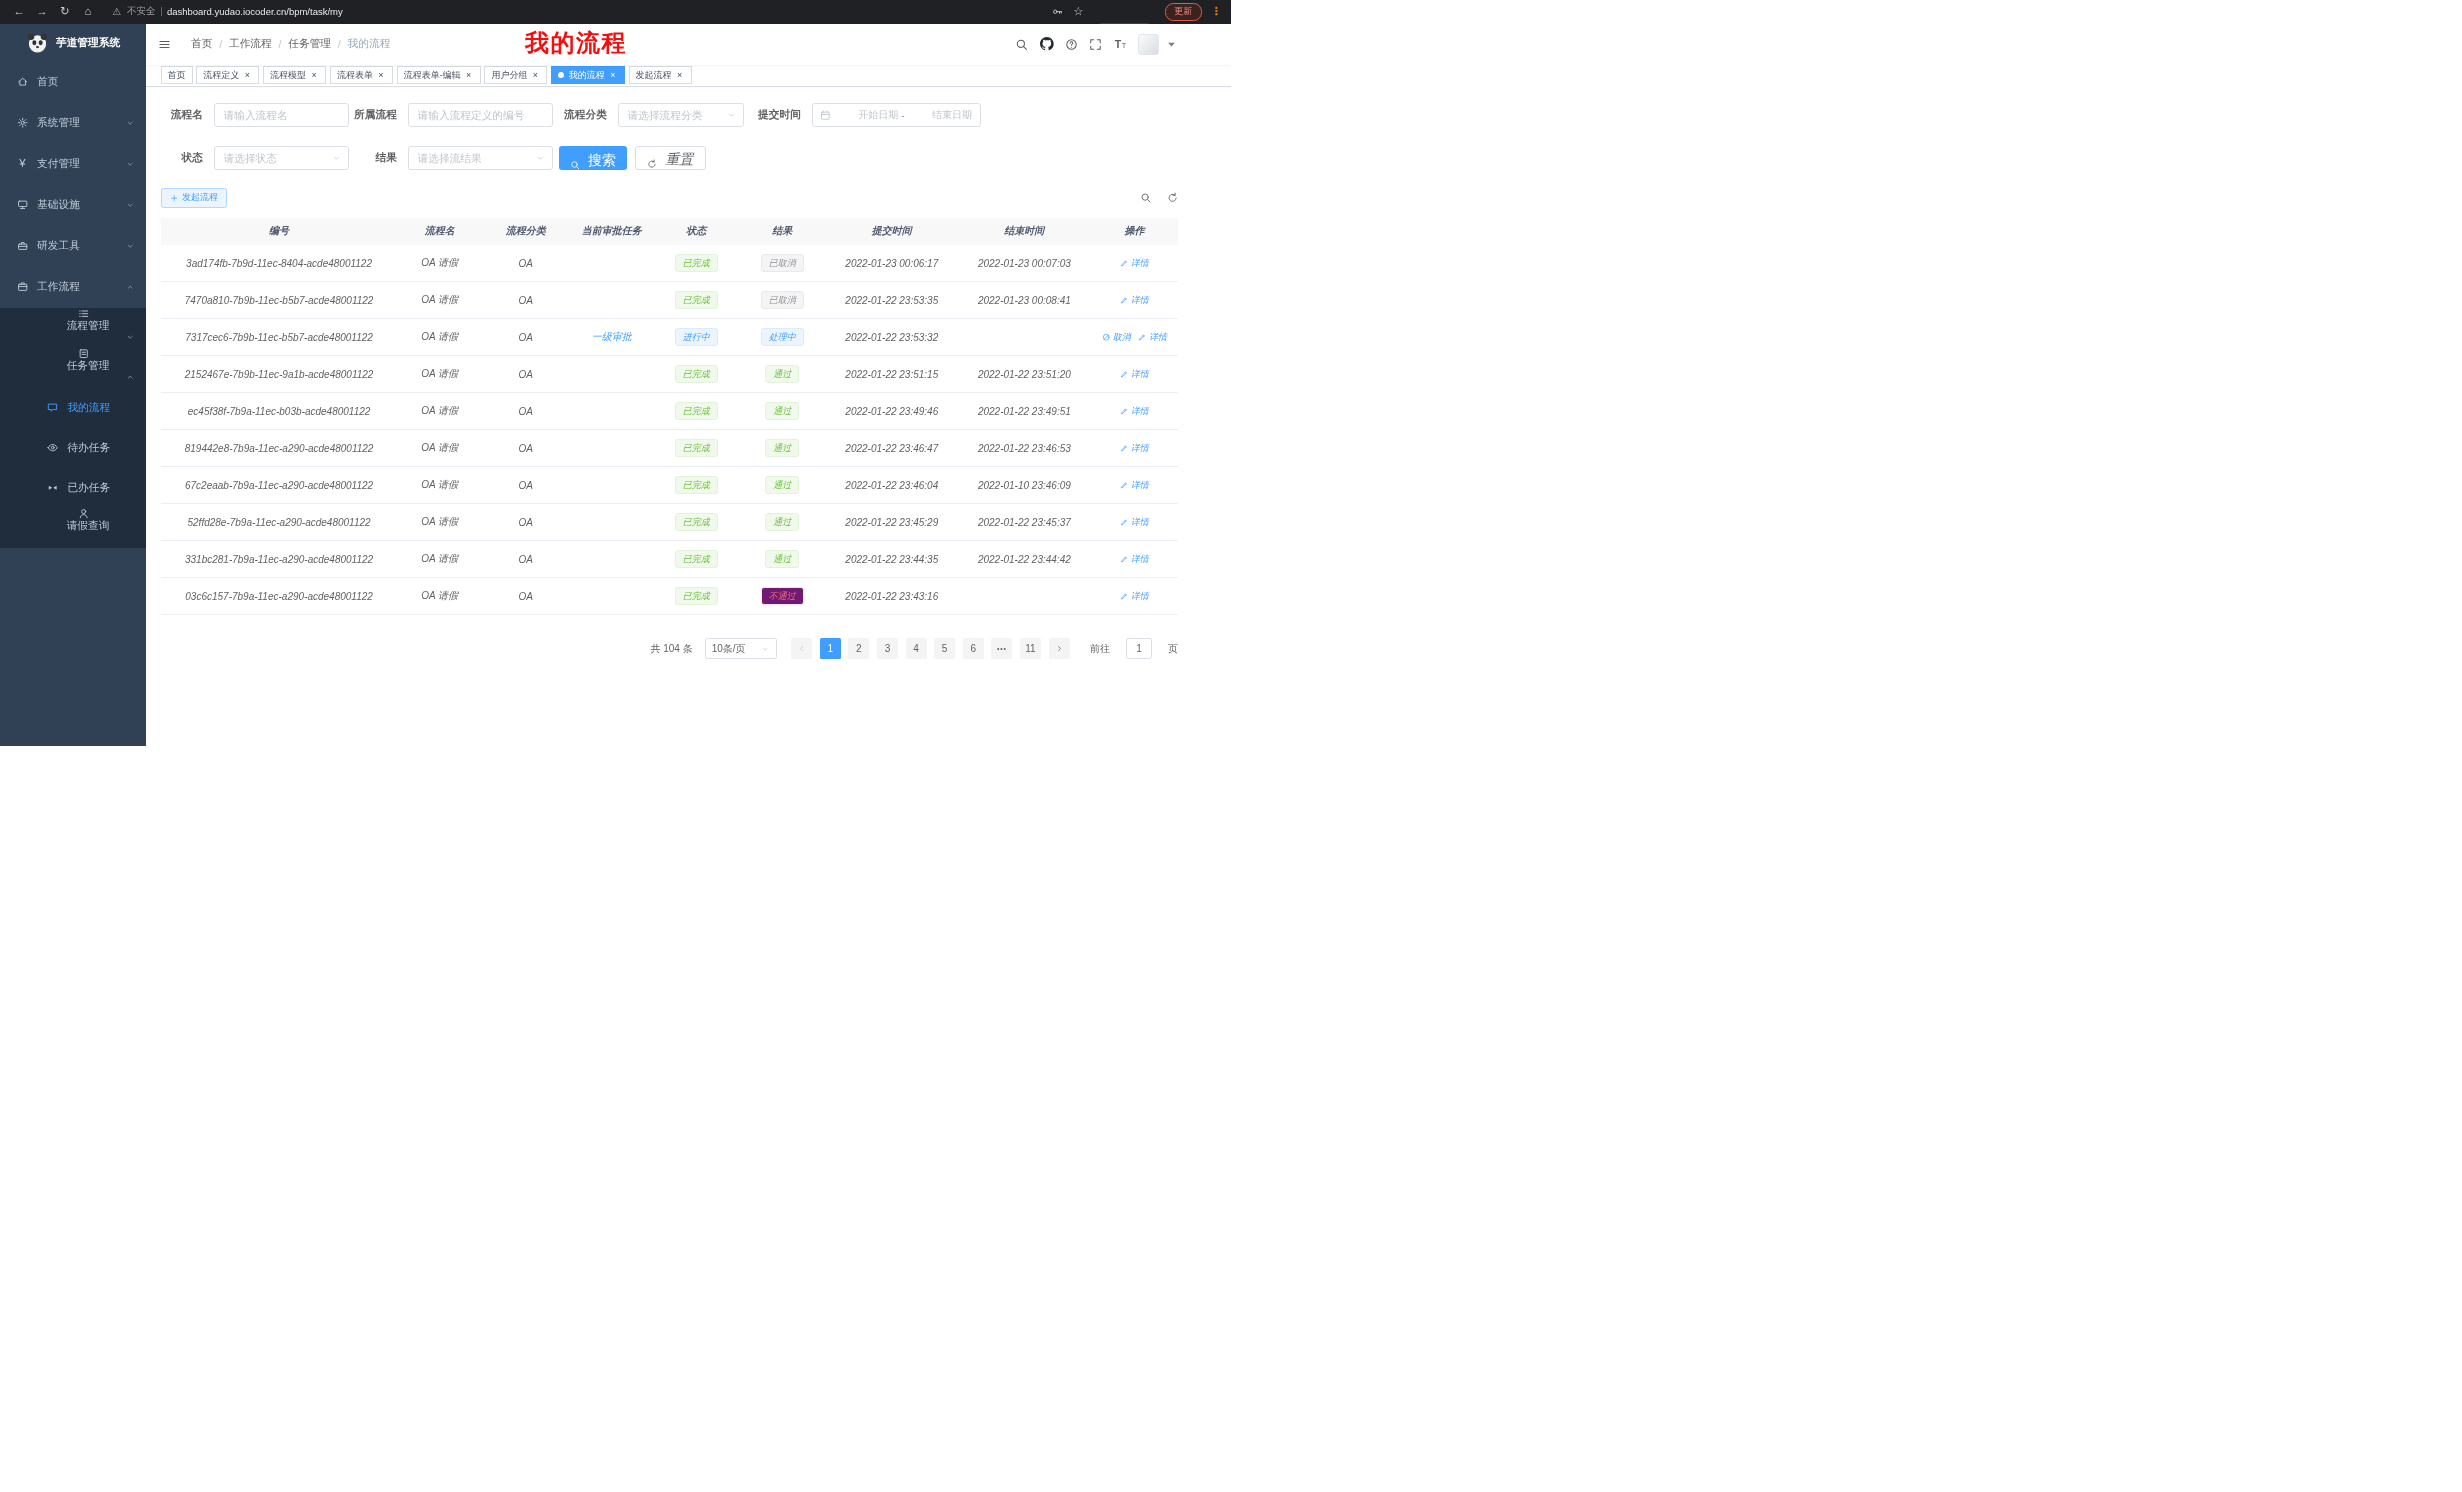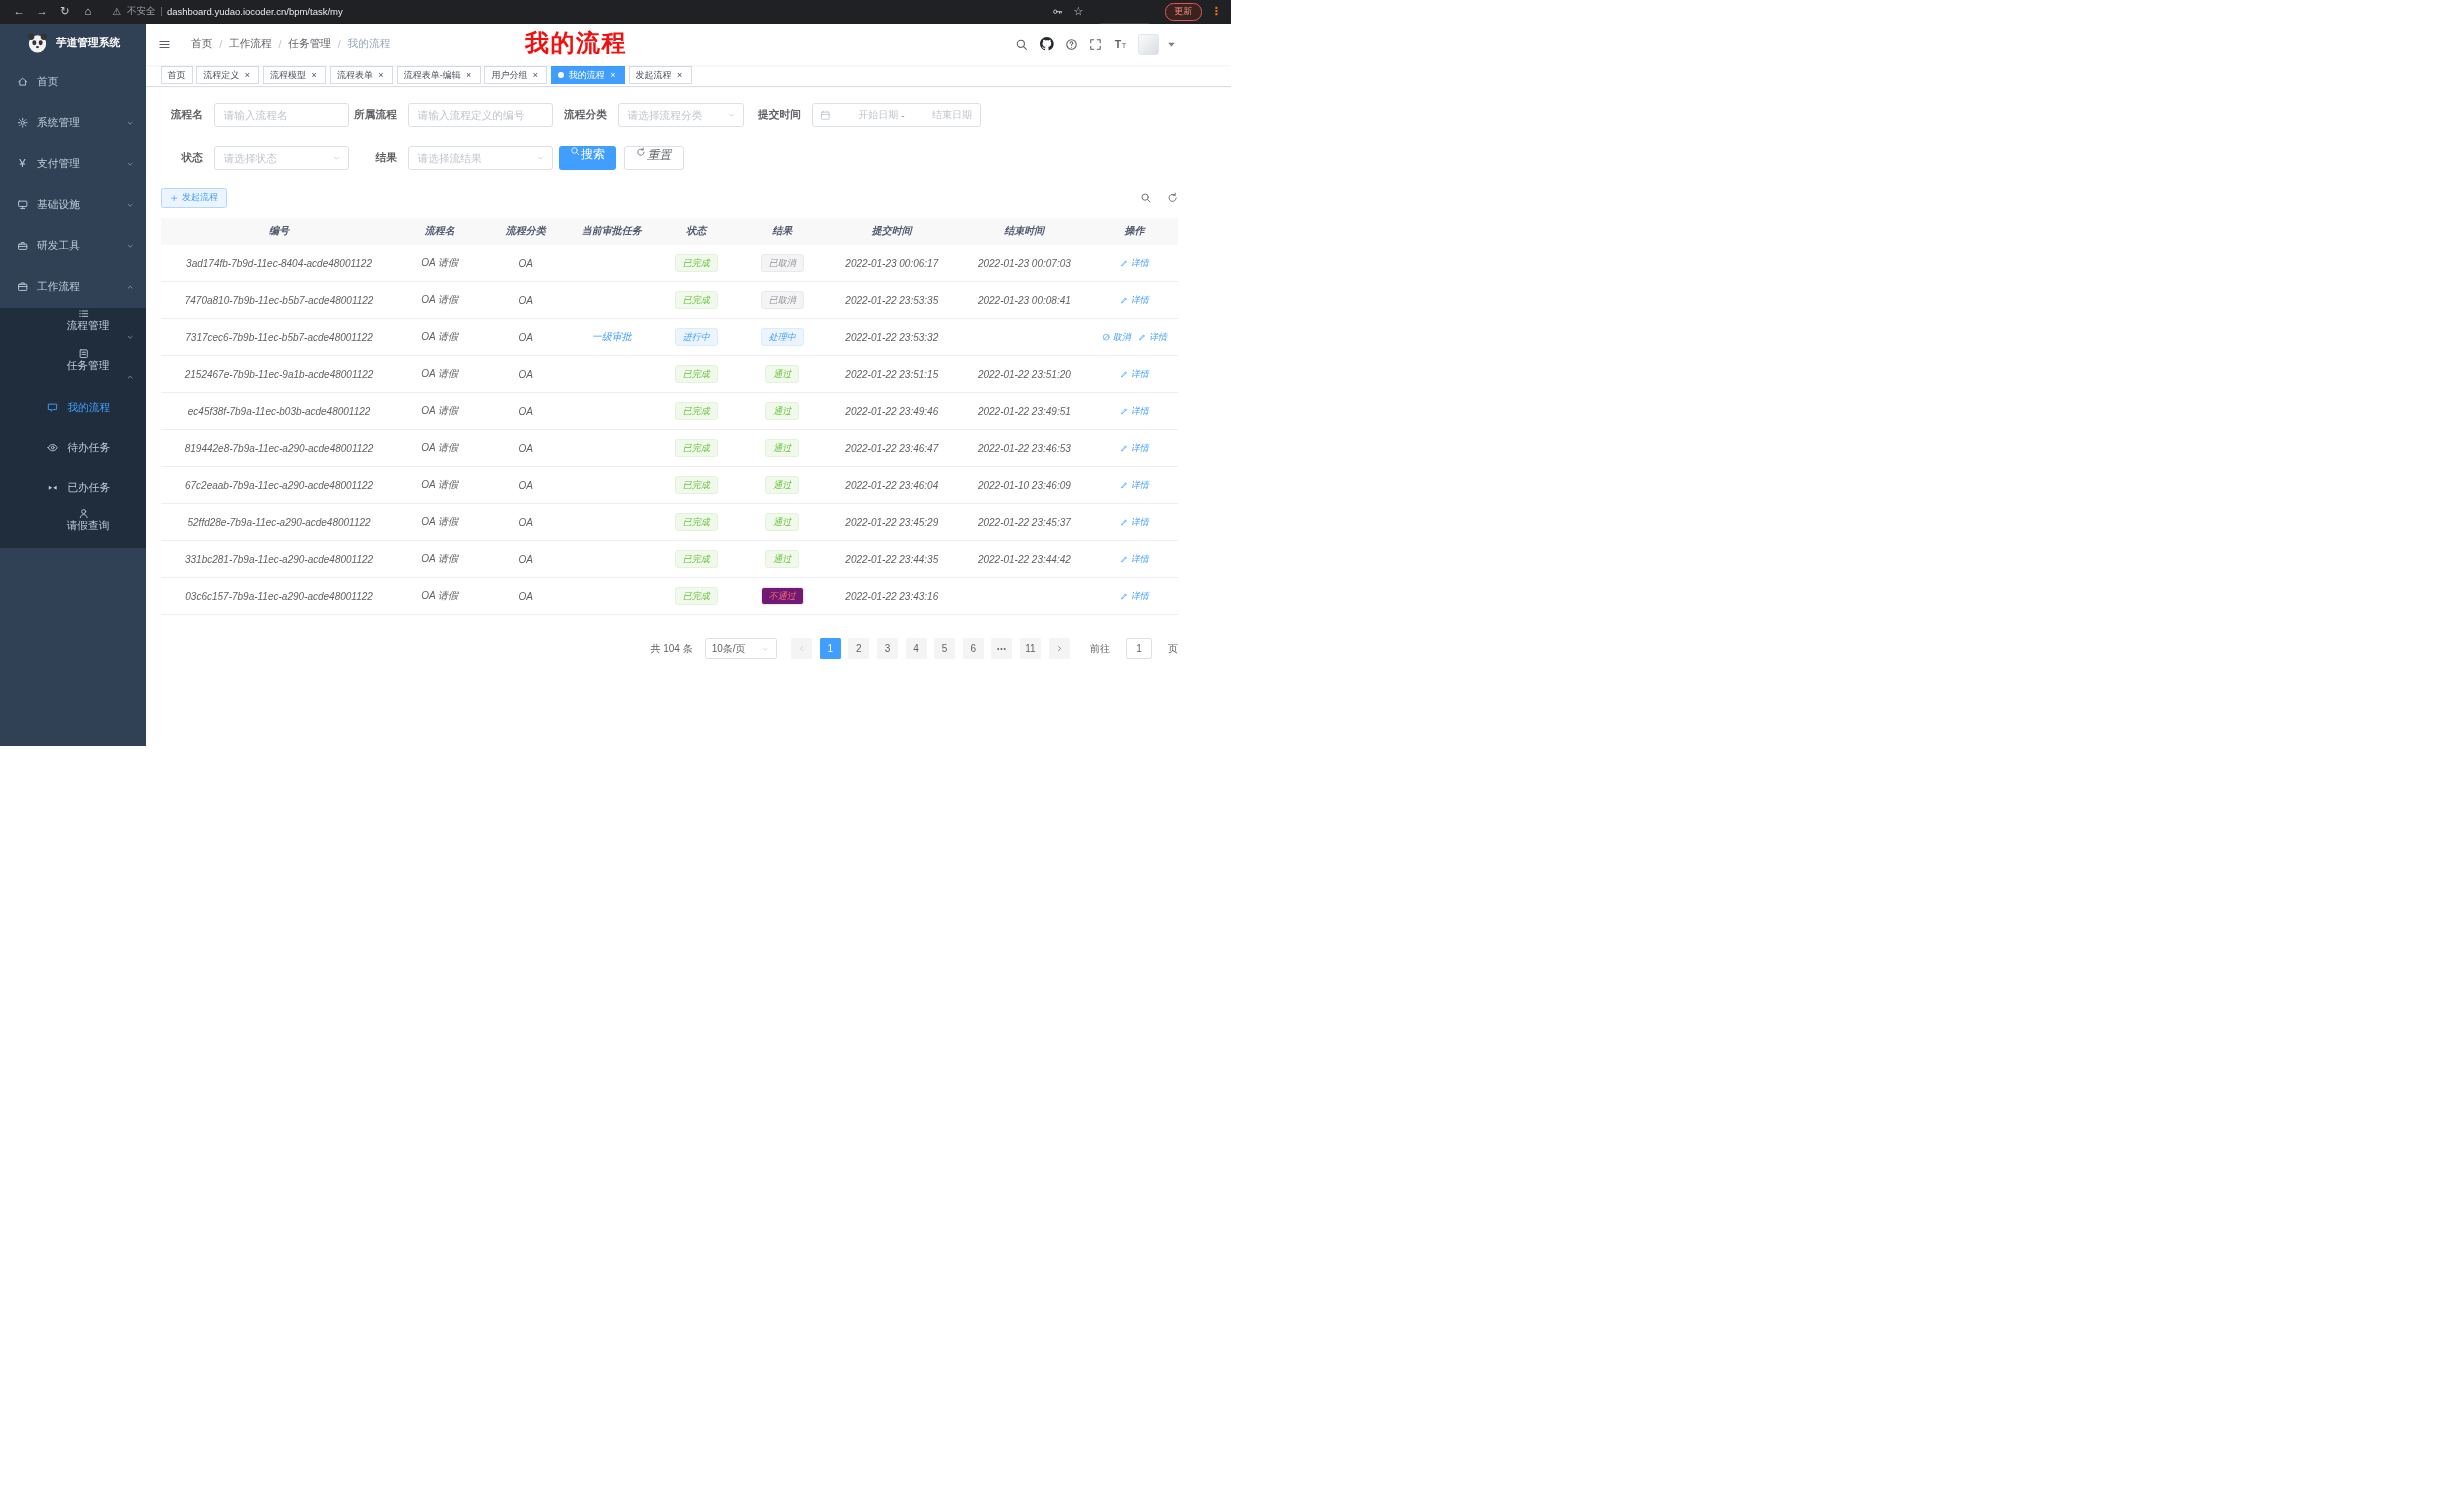--- a/index.html
+++ b/index.html
@@ -80,21 +80,21 @@
   .f-select{position:relative;flex:none;}
   .f-select.w165{width:126px;}
   .f-select.w178{width:135px;}
   .f-select.w190{width:145px;}
   .f-select .f-input{padding-right:23px;cursor:pointer;}
   .sel-caret{position:absolute;right:7.6px;top:50%;transform:translateY(-50%);font-size:9px;color:#c0c4cc;pointer-events:none;}
   .f-date{width:169px;height:24px;border:0.8px solid #dcdfe6;border-radius:3px;display:flex;align-items:center;padding:0 7.6px;gap:3px;font-size:10px;color:#c0c4cc;flex:none;cursor:pointer;}
   .f-date .cal{font-size:10.7px;color:#c0c4cc;}
   .f-date .ph{flex:1;text-align:right;white-space:nowrap;}
   .f-date .d-sep{color:#8a94a6;}
-  .btn{height:24px;border:none;border-radius:3px;font-size:12px;display:inline-flex;align-items:flex-start;gap:1px;padding:0 11.4px;cursor:pointer;}
+  .btn{height:24px;border:none;border-radius:3px;font-size:14px;display:inline-flex;align-items:flex-end;gap:8px;padding:0 11.4px;cursor:pointer;}
   .btn .ico{font-size:10px;}
   .btn.primary{background:#409EFF;color:#fff;margin-left:6px;}
   .btn.plain{background:#fff;border:0.8px solid #dcdfe6;color:#606266;margin-left:7.6px;font-style:italic;}
 
   .action-row{display:flex;align-items:center;justify-content:space-between;margin-bottom:10px;}
   .create-btn{height:20px;display:inline-flex;align-items:center;gap:3.8px;padding:0 8.4px;background:#ecf5ff;border:0.8px solid #b3d8ff;color:#409EFF;border-radius:2.3px;font-size:9px;cursor:pointer;}
   .create-btn .ico{font-size:8.4px;}
   .tool-icons{display:flex;align-items:center;gap:15px;color:#646a73;}
   .tool-icons .ico{font-size:11.4px;cursor:pointer;}
 

